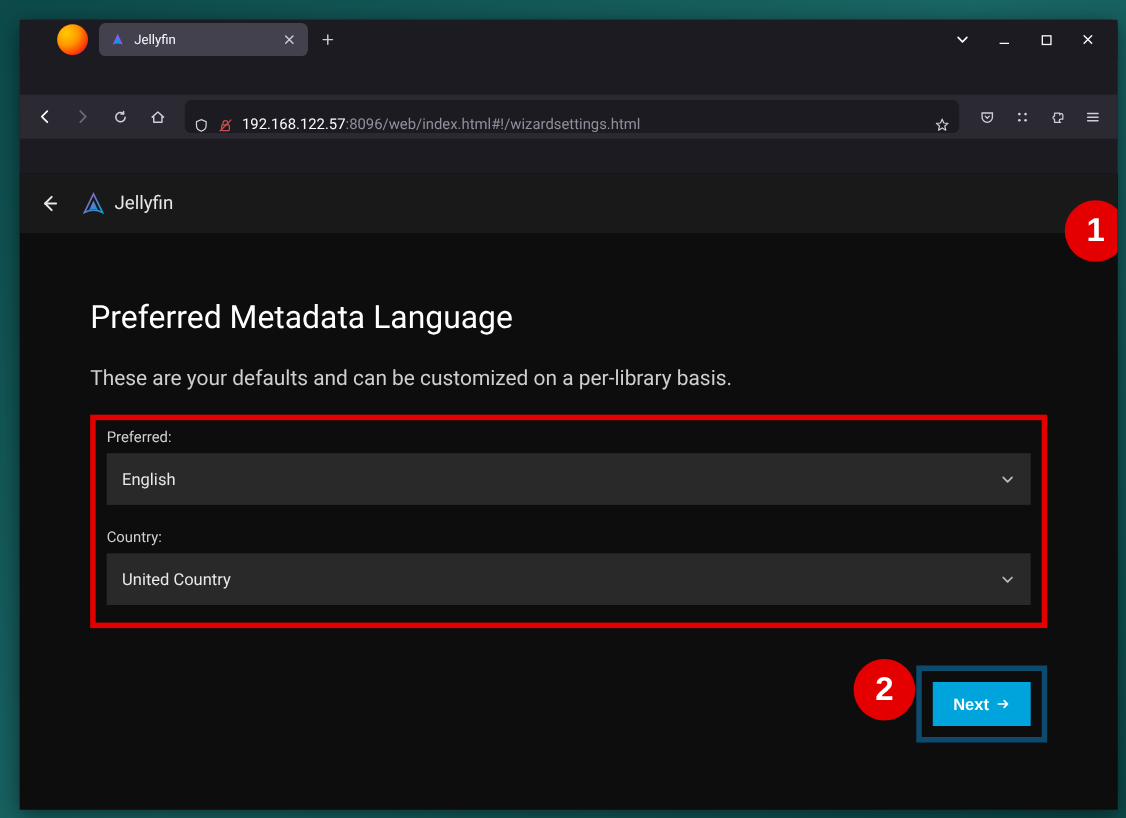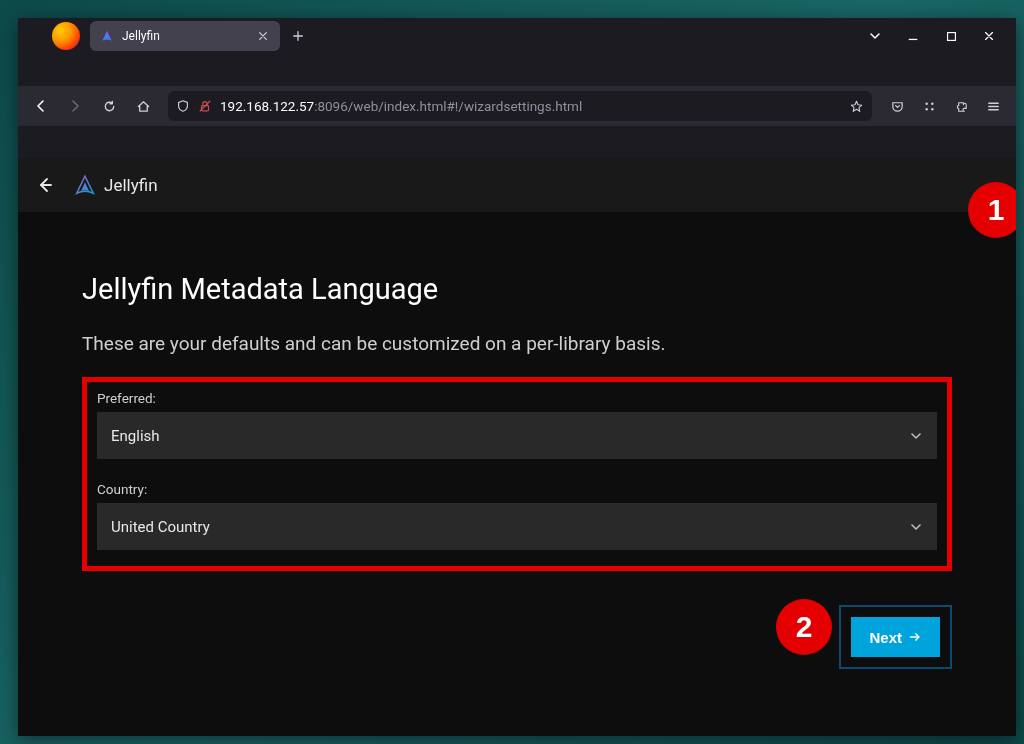--- a/index.html
+++ b/index.html
@@ -92,21 +92,21 @@
     border-radius: 4px;
     cursor: pointer;
   }
   .navbtn.disabled { color: #6a6a73; }
   .address {
     flex: 1;
     height: 30px;
     background: #1c1b22;
     border-radius: 6px;
     display: flex;
-    align-items: center;
+    align-items: flex-end;
     padding: 0 8px;
     gap: 8px;
     color: #8f8f9d;
     font-size: 13.5px;
     margin: 0 6px;
   }
   .address .url-host { color: #fbfbfe; }
   .lock-strike { position: relative; width:14px; height:14px; display:flex; align-items:center; justify-content:center; }
   .address .star { margin-left: auto; }
   .right-tools { display:flex; align-items:center; gap:2px; }
@@ -181,21 +181,21 @@
   .select .chev { margin-left: auto; color:#bcbcbc; }
   .field-group .spacer { height: 22px; }
   .button-row {
     margin-top: 34px;
     display: flex;
     justify-content: flex-end;
     align-items: center;
     position: relative;
   }
   .next-wrap {
-    border: 2px solid #0c4a6e;
+    border: 5px solid #0c4a6e;
     padding: 10px;
     display:flex;
   }
   .next-btn {
     background: #00a4dc;
     color: #fff;
     border: none;
     height: 40px;
     padding: 0 18px;
     font-size: 15px;
@@ -363,21 +363,21 @@
             <path d="M12 9 L16.5 19 Q12 16.5 7.5 19 Z" fill="url(#g1)"></path>
           </svg>
         </span>
         <span>Jellyfin</span>
       </div>
     </div>
 
     <div class="content">
       <div class="badge" style="top:-30px; right:-8px;">1</div>
 
-      <h1>Jellyfin Metadata Language</h1>
+      <h1>Preferred Metadata Language</h1>
       <div class="subtitle">These are your defaults and can be customized on a per-library basis.</div>
 
       <div class="field-group">
         <div class="label">Preferred:</div>
         <div class="select">
           <span>English</span>
           <span class="chev">
             <svg viewBox="0 0 14 14" width="14" height="14">
                 <path d="M3 5 L7 9 L11 5" stroke="#bcbcbc" stroke-width="1.6" fill="none" stroke-linecap="round" stroke-linejoin="round"></path>
               </svg>

